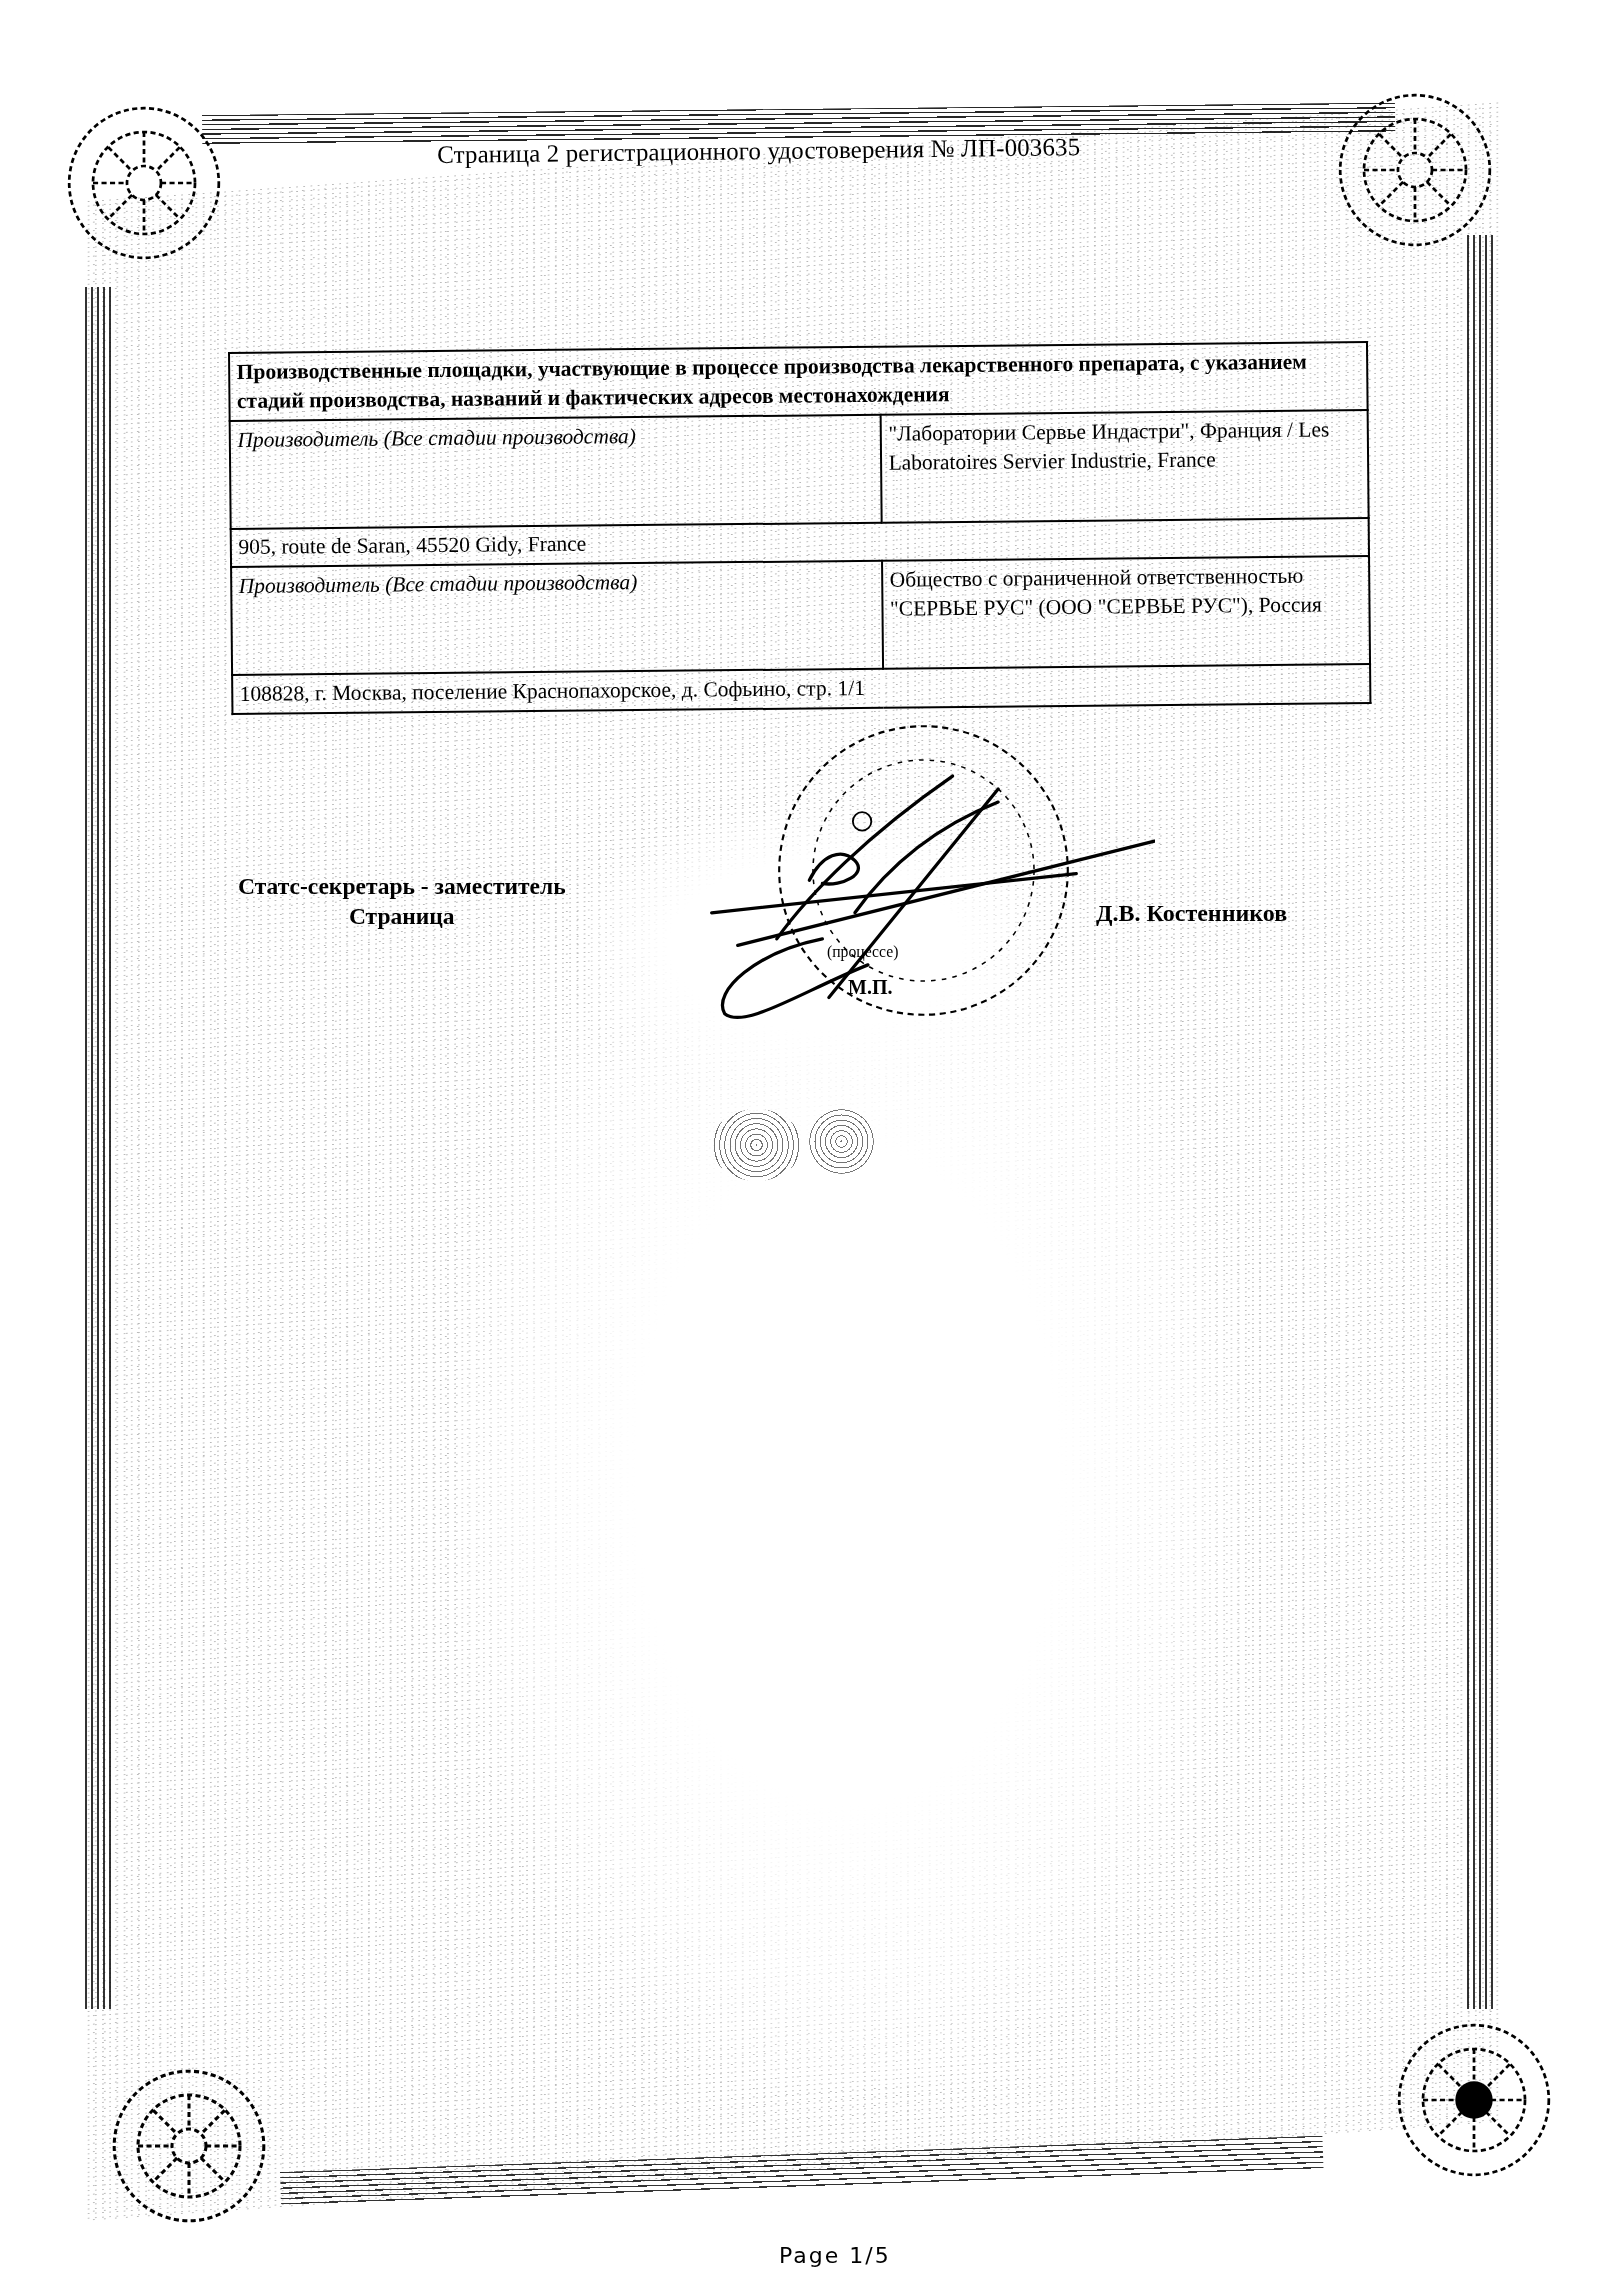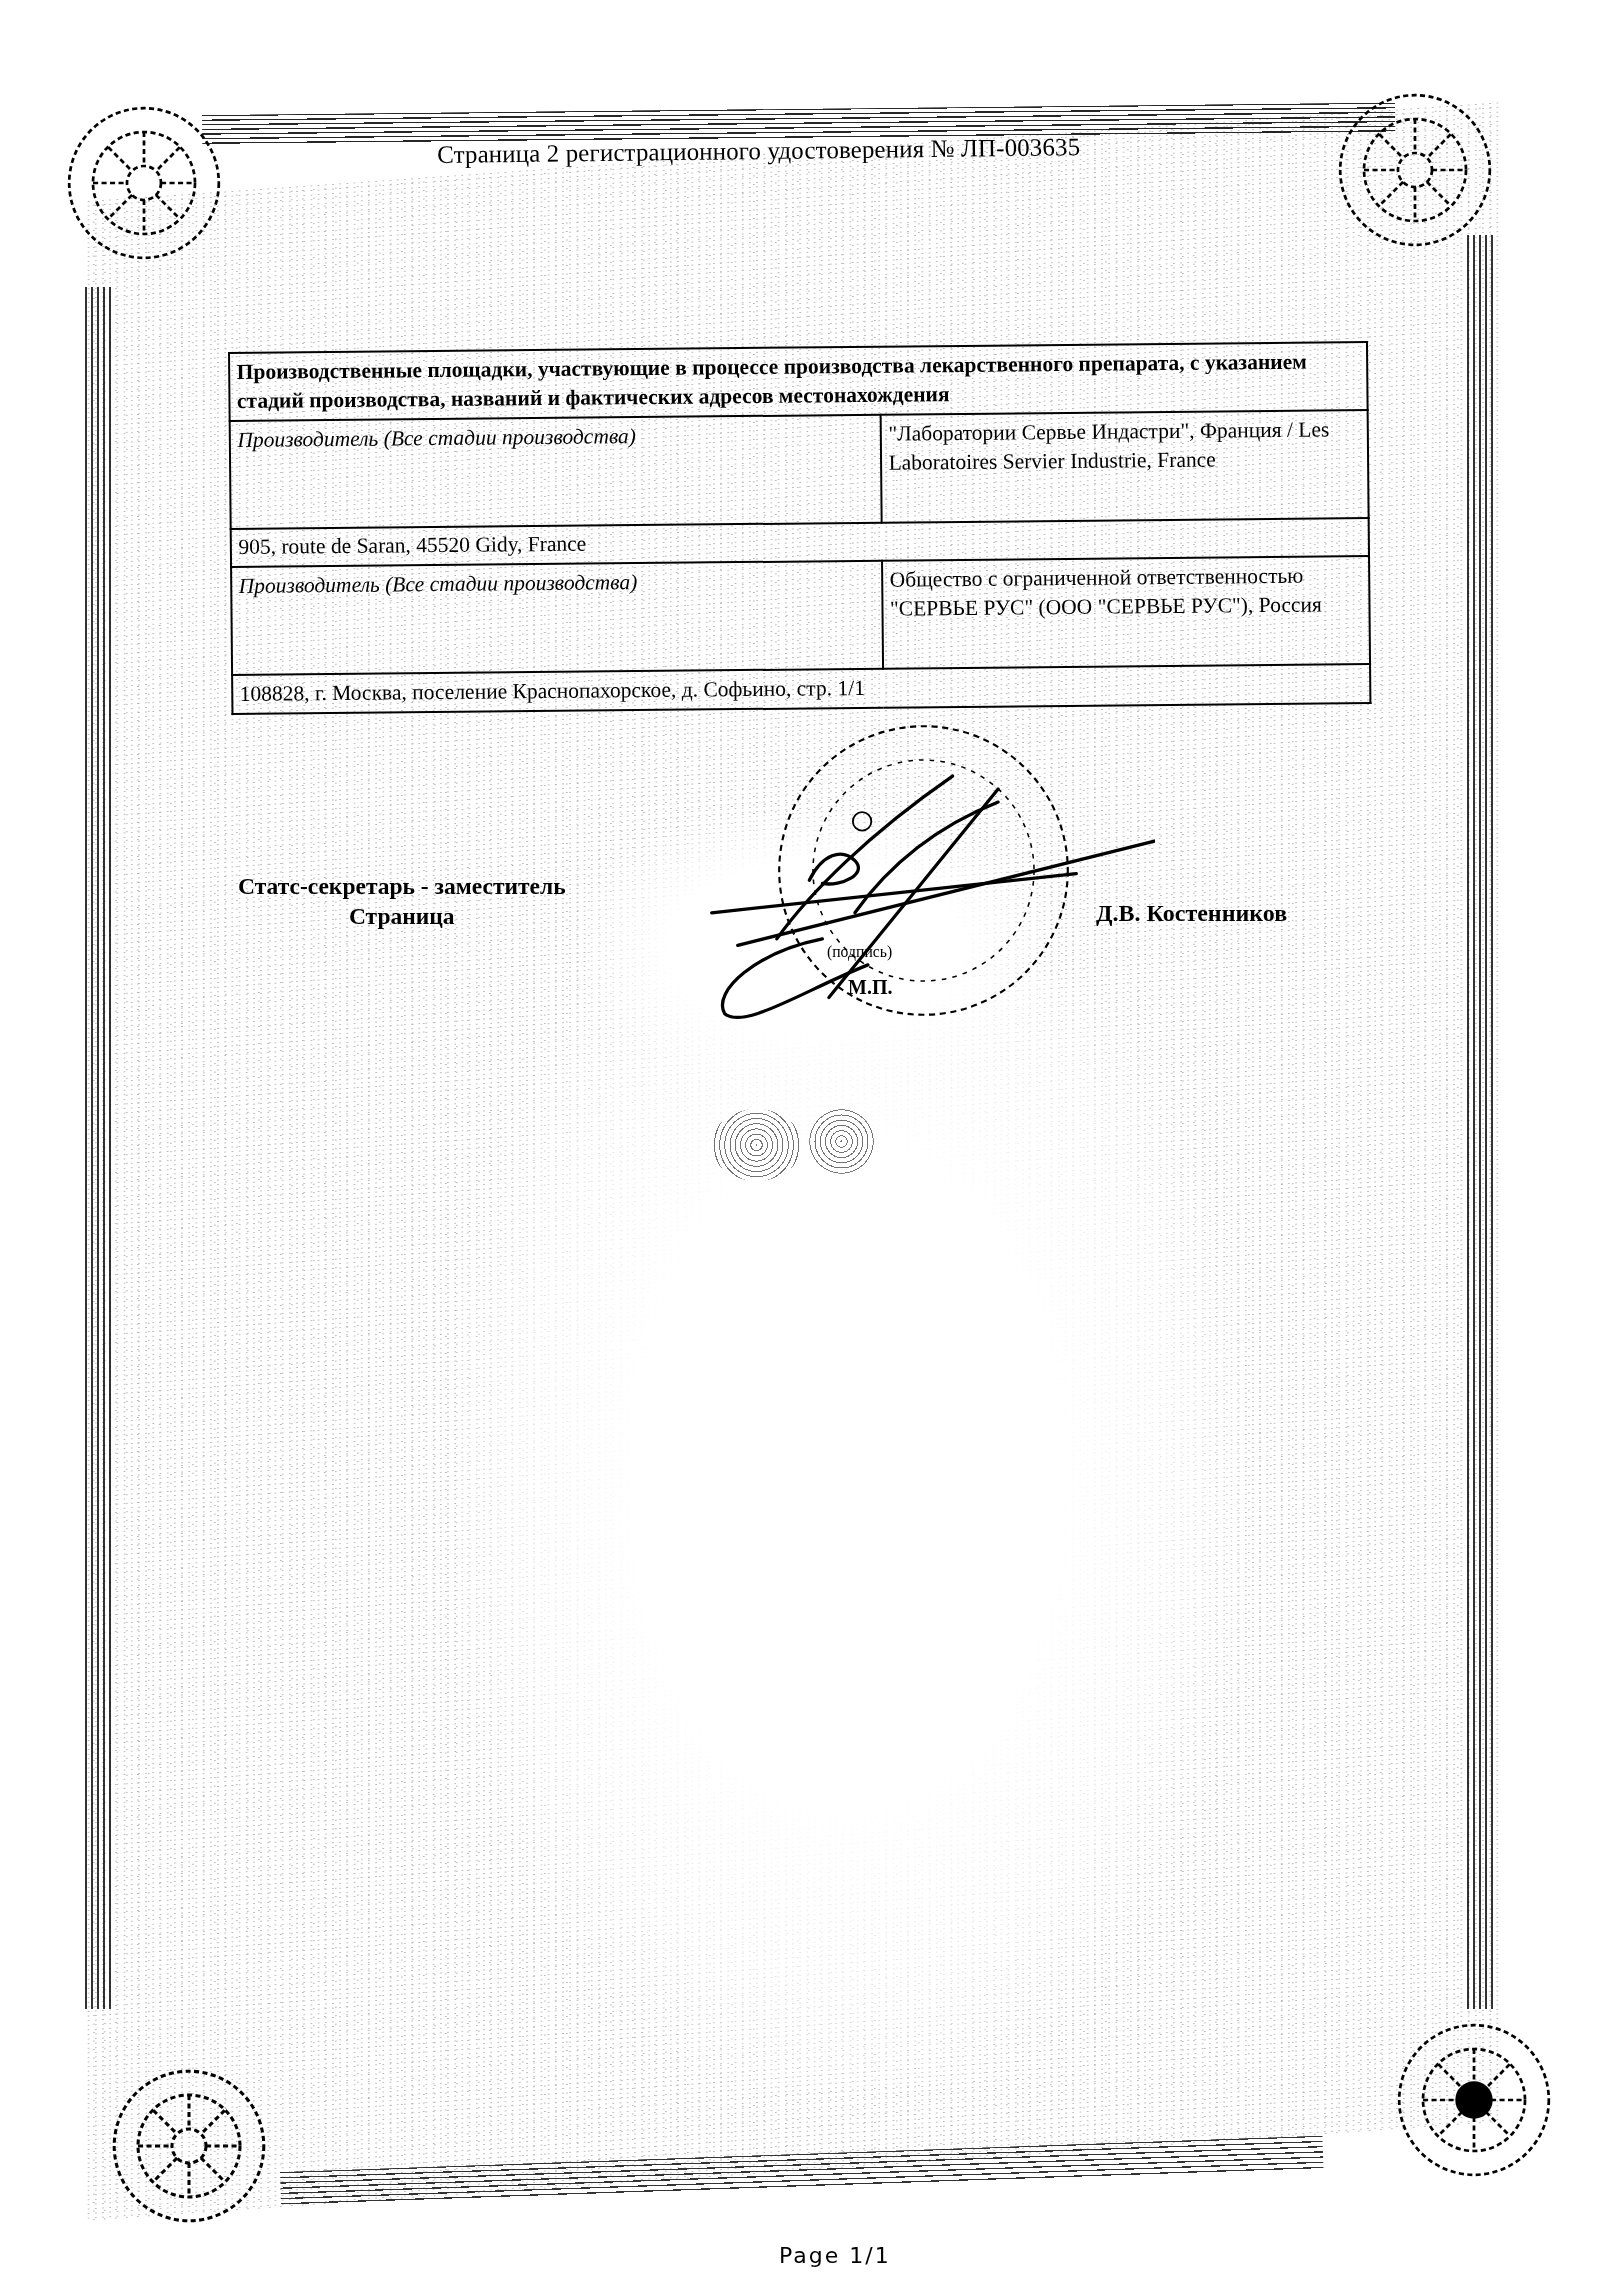--- a/index.html
+++ b/index.html
@@ -167,17 +167,17 @@
       <path d="M230 200 C 250 160, 280 150, 300 170 C 320 190, 280 210, 250 205"></path>
     </g>
   </svg>
 </div>
 
 <div class="sign-position">
   <div>Статс-секретарь - заместитель</div>
   <div>Страница</div>
 </div>
 <div class="sign-name">Д.В. Костенников</div>
-<div class="sign-caption">(подпись)</div>
+<div class="sign-caption">(процессе)</div>
 <div class="seal-mark">М.П.</div>
 
-<div class="page-footer">Page 1/1</div>
+<div class="page-footer">Page 1/5</div>
 
 
 </body></html>

